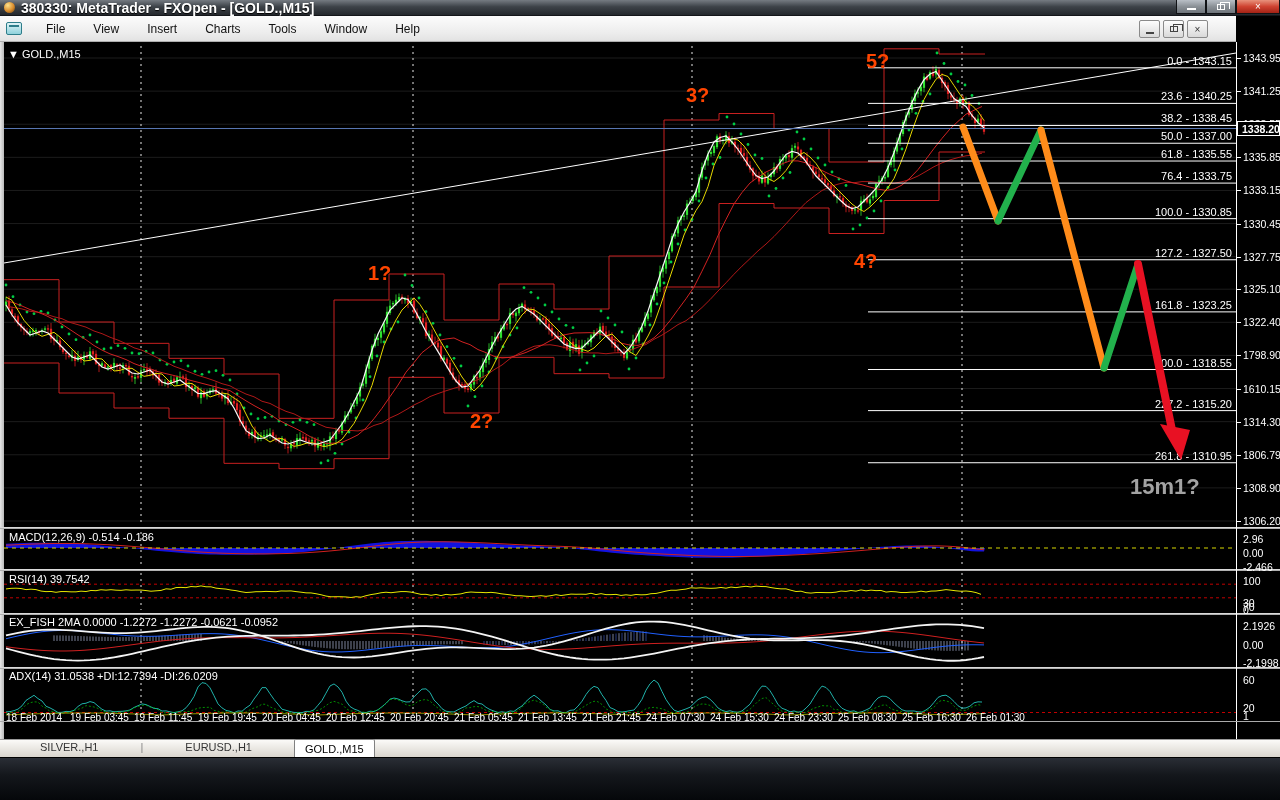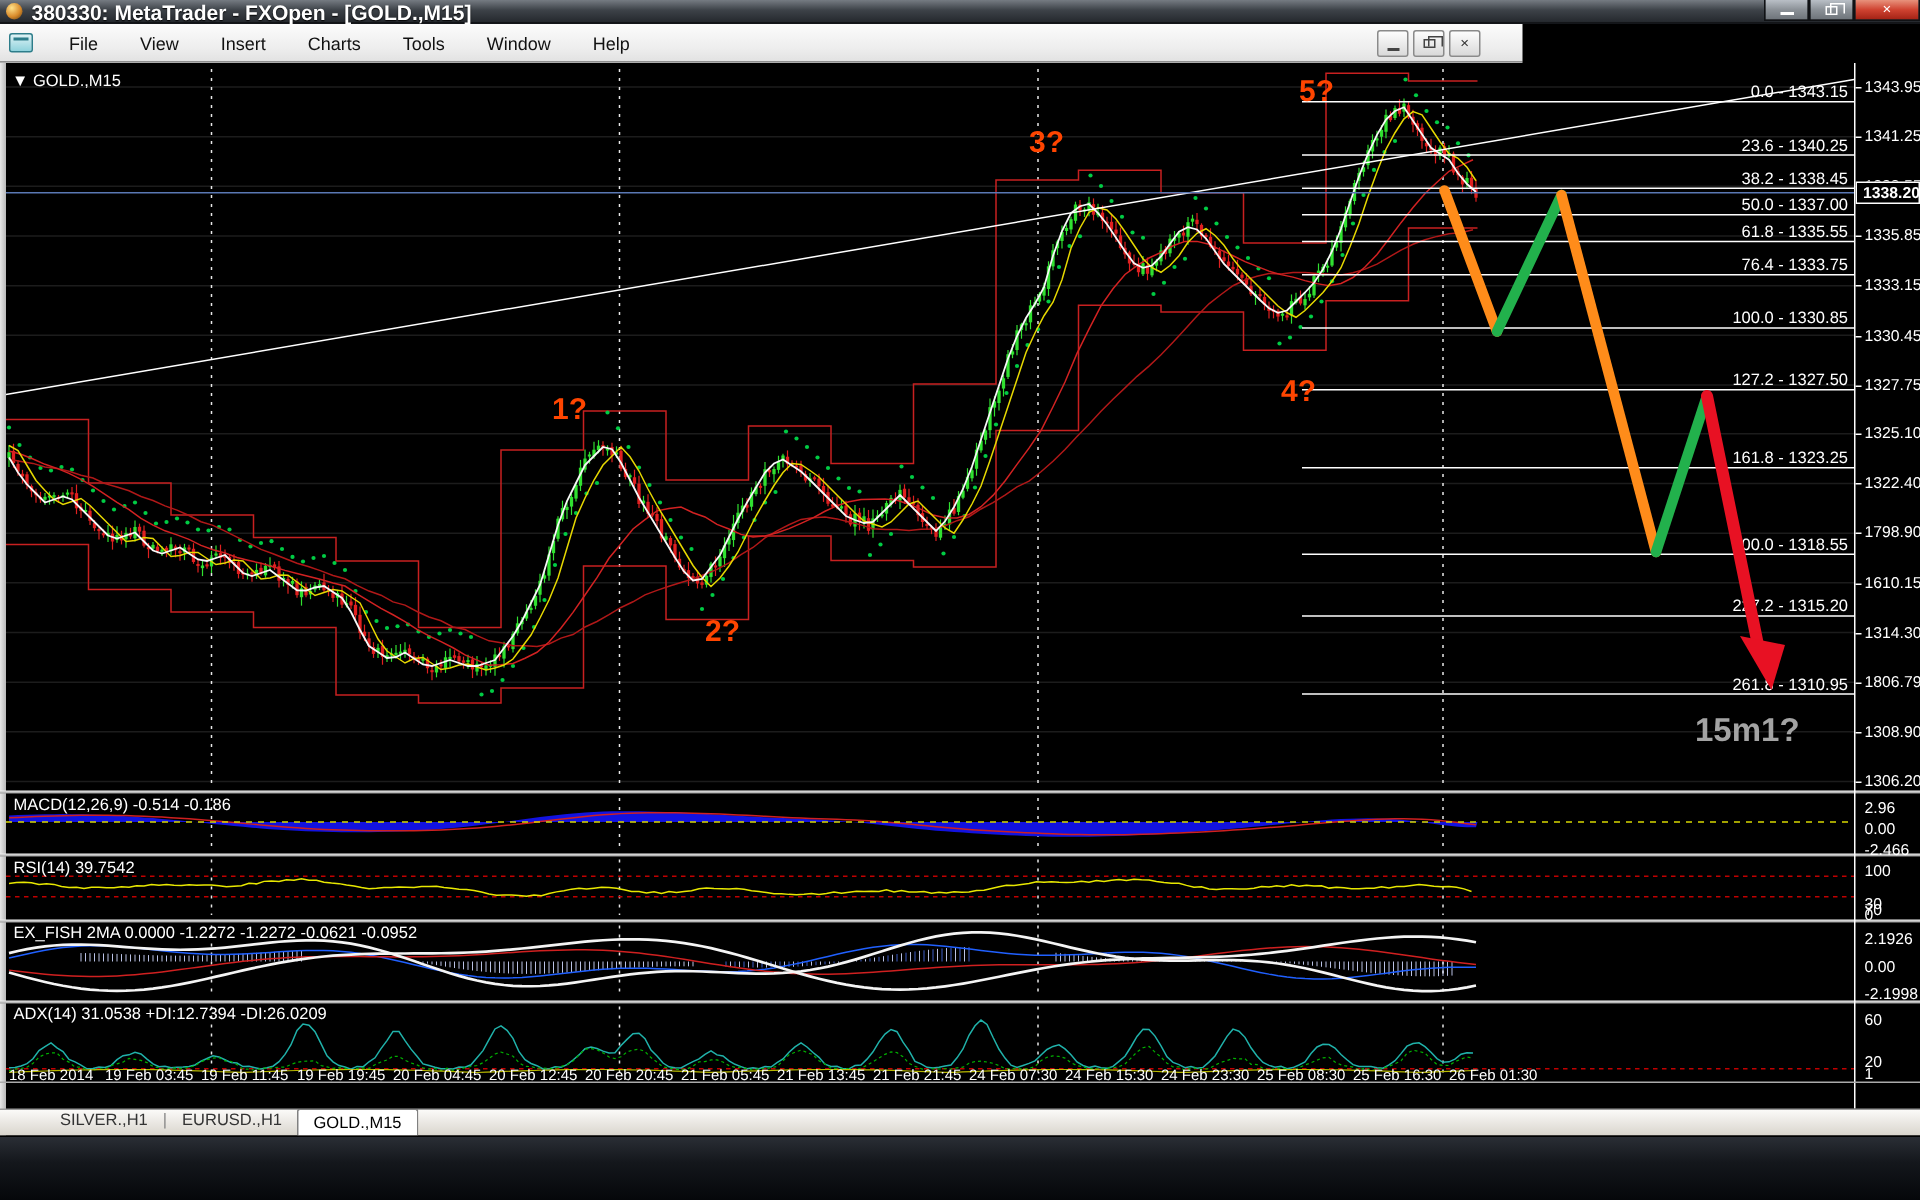--- a/index.html
+++ b/index.html
@@ -15,21 +15,21 @@
   .titlebar .ttl{color:#fff;font-size:14px;font-weight:bold;text-shadow:0 1px 1px #000}
   .winbtns{position:absolute;right:0;top:0;display:flex}
   .wbtn{width:30px;height:14px;border:1px solid #101215;border-top:none;
     background:linear-gradient(#b9bfc6,#8b9197 50%,#6e747a);display:flex;align-items:center;justify-content:center;
     color:#fff;font-size:10px;line-height:10px}
   .wbtn.close{width:44px;background:linear-gradient(#e8927c,#cf4331 50%,#a32215)}
   .wbtn .minbar{width:9px;height:2px;background:#fff;margin-top:5px}
   .rest{width:8px;height:6px;border:1px solid #fff;position:relative}
   .rest:before{content:"";position:absolute;left:2px;top:-3px;width:8px;height:6px;border:1px solid #fff;border-bottom:none}
   
-  .menubar{position:absolute;left:0;top:16px;width:1015px;height:26px;
+  .menubar{position:absolute;left:0;top:16px;width:1236px;height:26px;
     background:linear-gradient(#fcfcfc,#ececec 70%,#e2e2e2);border-bottom:1px solid #aeaeae;
     display:flex;align-items:center}
   .menu-ico{width:16px;height:13px;margin:0 10px 0 6px;border:1px solid #2d7d8a;border-radius:2px;
     background:linear-gradient(#dff3f6,#8fd2dc);position:relative}
   .menu-ico:before{content:"";position:absolute;left:2px;top:2px;width:10px;height:2px;background:#2d7d8a}
   #menu-items{display:flex}
   .mitem{font-size:12px;color:#111;padding:4px 14px;cursor:default}
   .childbtns{position:absolute;right:28px;top:4px;display:flex;gap:3px}
   .cbtn{width:21px;height:18px;border:1px solid #8a8a8a;border-radius:2px;
     background:linear-gradient(#fdfdfd,#d9d9d9);display:flex;align-items:center;justify-content:center;
@@ -1347,21 +1347,21 @@
       <div class="anno" style="left:368px;top:262px">1?</div>
       <div class="anno" style="left:470px;top:410px">2?</div>
       <div class="anno" style="left:686px;top:84px">3?</div>
       <div class="anno" style="left:854px;top:250px">4?</div>
       <div class="anno" style="left:866px;top:50px">5?</div>
       <div class="anno cyan" style="left:1130px;top:474px">15m1?</div>
     </div>
 
   <div class="tabbar">
     <div class="pad"></div>
-    <div id="tabs" style="display: flex;">
+    <div id="tabs" style="display: flex; gap: 32px;">
         <span class="tab">SILVER.,H1</span>
         <span class="tab sep">|</span>
         <span class="tab">EURUSD.,H1</span>
         <span class="tab active">GOLD.,M15</span>
       </div>
   </div>
 
   <div class="taskbar">
     
     

